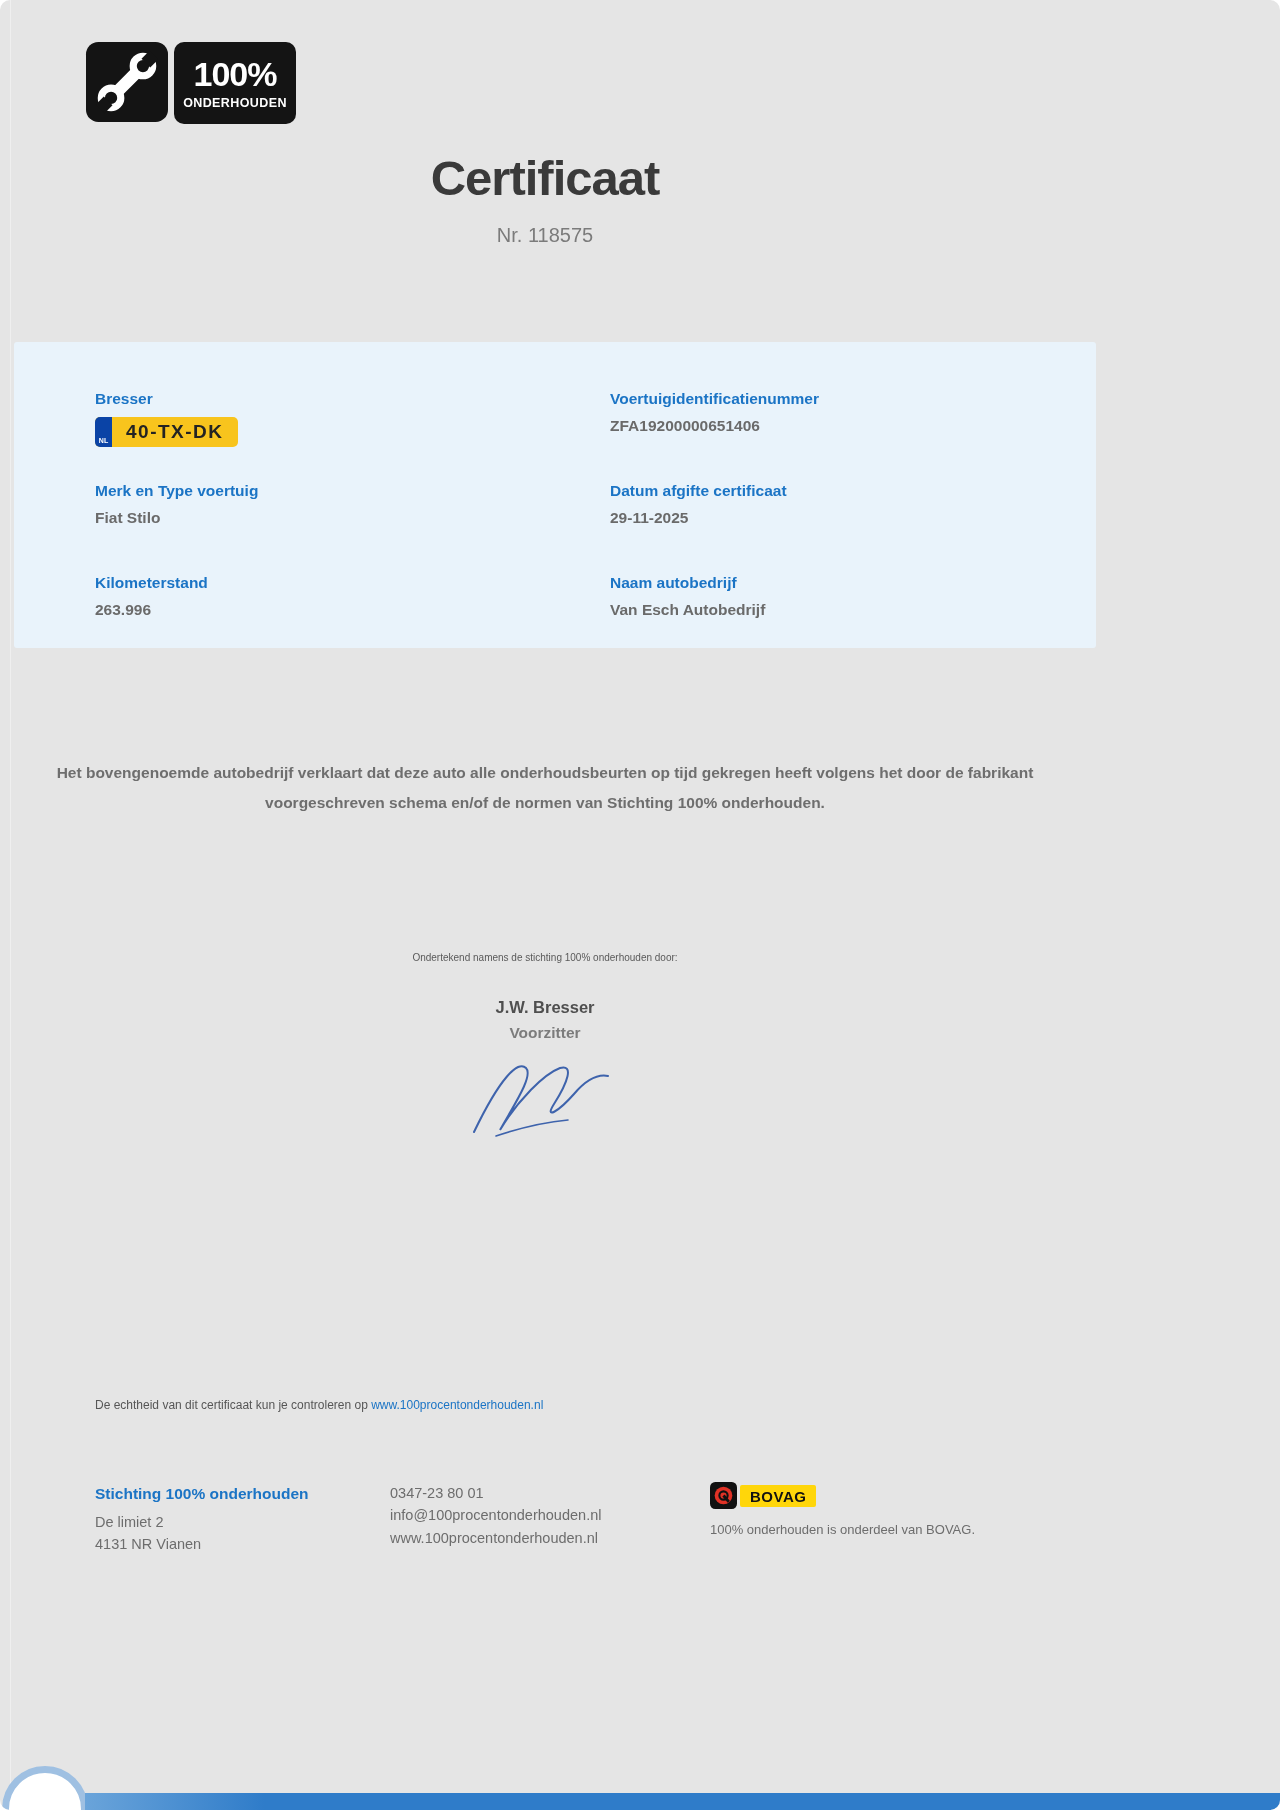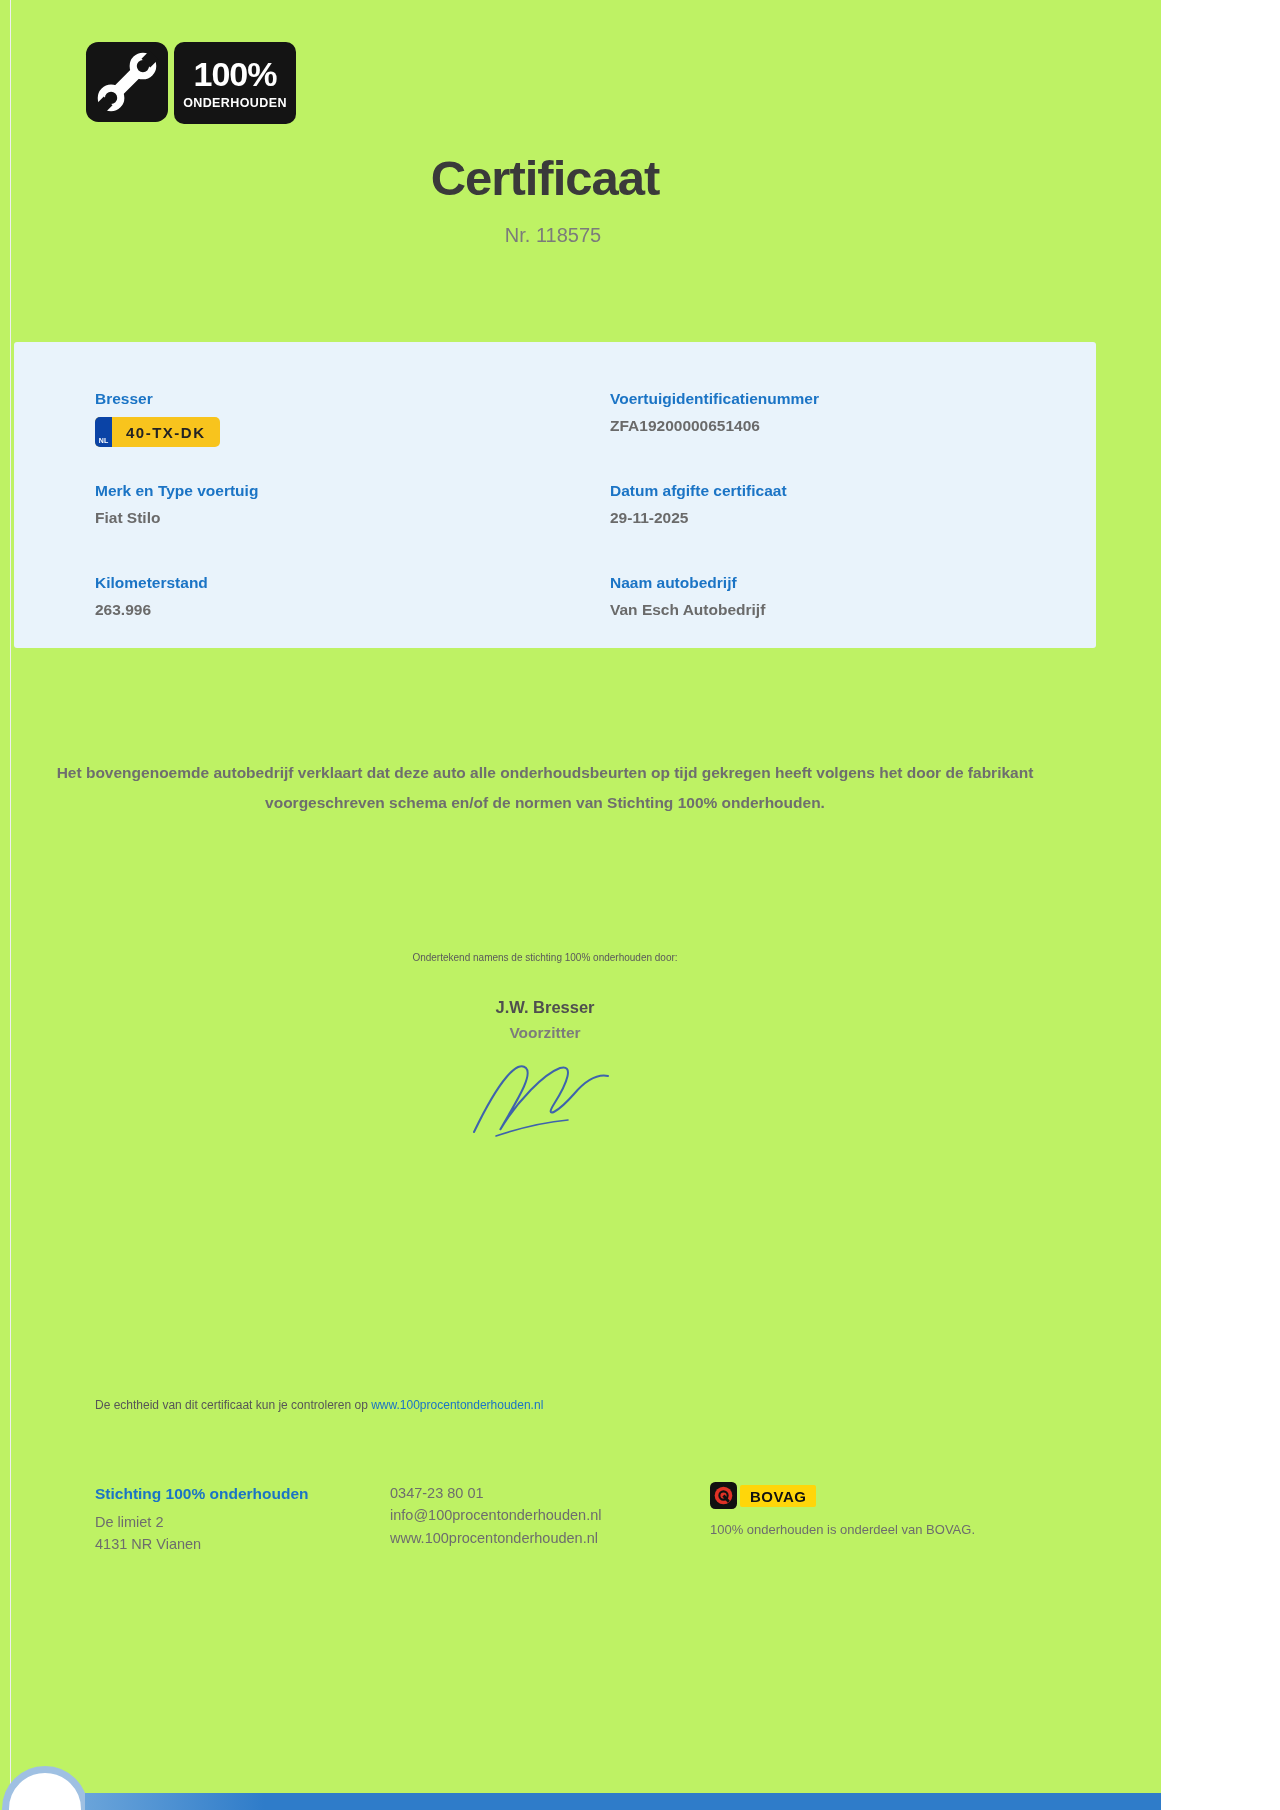--- a/index.html
+++ b/index.html
@@ -1,52 +1,52 @@
 <!DOCTYPE html>
 <html lang="nl"><head>
 <meta charset="utf-8">
 <style>
   html,body { margin:0; padding:0; background:#fff; }
   .page {
-    position:relative; width:1161px; height:1810px; background:#bef264;
-    font-family:"Liberation Sans", sans-serif; overflow:hidden;
+    position:relative; width:1280px; height:1810px; background:#e5e5e5;
+    font-family:"Liberation Sans", sans-serif; overflow:hidden;border-radius:10px;
   }
   .edge-line { position:absolute; left:10px; top:0; width:1px; height:1810px; background:#efefef; }
 
   
   .logo { position:absolute; left:85px; top:42px; display:flex; gap:5px; align-items:stretch; }
   .logo-icon { width:84px; height:82px; }
   .logo-badge {
     width:122px; height:82px; background:#141414; color:#fff; border-radius:10px;
     display:flex; flex-direction:column; align-items:center; justify-content:center;
   }
   .logo-percent { font-size:34px; font-weight:bold; line-height:1; letter-spacing:-1px; }
   .logo-name { font-size:12.5px; font-weight:bold; letter-spacing:.4px; margin-top:5px; }
 
   
   .title { position:absolute; top:150px; left:0; width:1090px; text-align:center;
            font-size:49px; font-weight:bold; color:#3a3a3a; letter-spacing:-1px; }
   .cert-nr { position:absolute; top:224px; left:0; width:1090px; text-align:center;
-             font-size:20px; color:#7b7b7b;padding-left:8px; }
+             font-size:20px; color:#7b7b7b; }
 
   
   .panel { position:absolute; left:14px; top:342px; width:1082px; height:306px;
            background:#e9f3fb; border-radius:3px; }
   .col-left  { position:absolute; left:81px;  top:48px; }
   .col-right { position:absolute; left:596px; top:48px; }
   .field { height:92px; }
   .field-label { color:#1b74c5; font-weight:bold; font-size:15.5px; line-height:18px; margin-bottom:9px; }
   .field-value { color:#6a6a6a; font-size:15.5px; line-height:18px;font-weight:bold; }
 
   
   .plate { display:inline-flex; align-items:stretch; background:#f8c41d; border-radius:5px;
            overflow:hidden; height:30px; }
   .plate-strip { width:17px; background:#0a43a6; color:#fff; font-size:7px; font-weight:bold;
                  display:flex; align-items:flex-end; justify-content:center; padding-bottom:3px; }
-  .plate-num { display:flex; align-items:center; padding:0 14px; font-size:15px;
+  .plate-num { display:flex; align-items:center; padding:0 14px; font-size:19px;
                font-weight:bold; color:#232323; letter-spacing:1.5px; }
 
   
   .declaration { position:absolute; top:758px; left:35px; width:1020px; text-align:center;
                  font-size:15.5px; font-weight:bold; color:#6e6e6e; line-height:1.95; margin:0; }
 
   
   .sig-intro { position:absolute; top:952px; left:0; width:1090px; text-align:center;
                font-size:10px; color:#5a5a5a; margin:0; }
   .sig-name  { position:absolute; top:998px; left:0; width:1090px; text-align:center;

